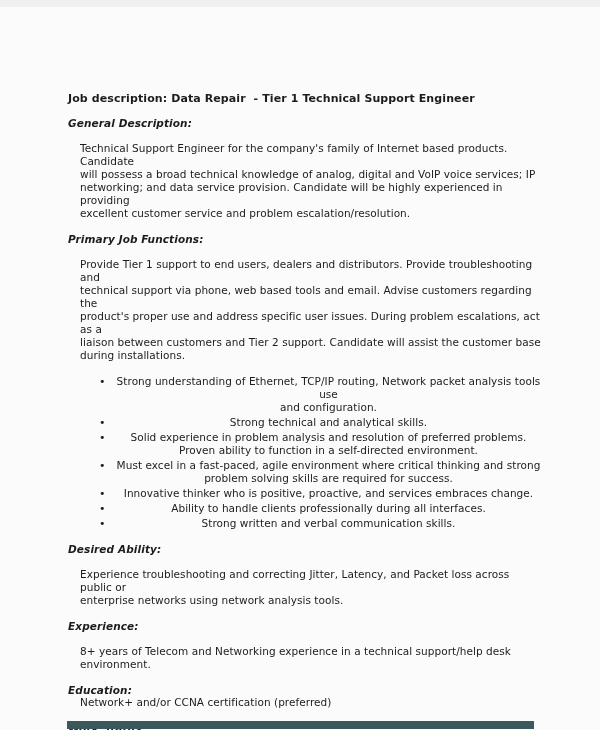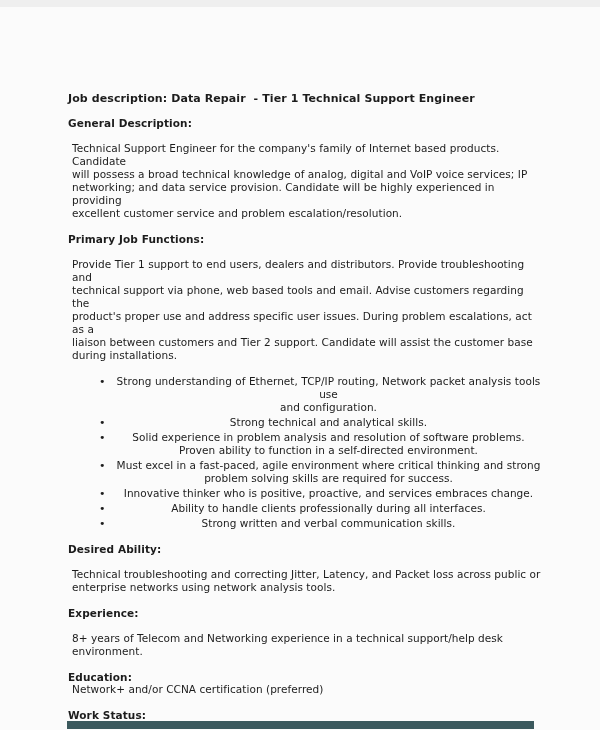--- a/index.html
+++ b/index.html
@@ -29,26 +29,27 @@
     font-weight: bold;
     white-space: pre;
     margin: 0 0 12px 0;
     letter-spacing: 0.1px;
   }
   .sec-heading {
     font-size: 10.5px;
     font-weight: bold;
     margin: 0 0 13px 0;
     letter-spacing: 0.1px;
+    font-style: italic;
   }
   .sec-heading.tight { margin-bottom: 0; }
   .para {
     font-size: 10.5px;
     line-height: 13px;
-    margin: 0 0 13px 4px;
+    margin: 0 0 13px 12px;
     white-space: pre-line;
     letter-spacing: 0.05px;
   }
   ul.bullets {
     margin: 0 0 13px 0;
     padding: 0 0 0 47px;
     list-style: none;
   }
   ul.bullets li {
     font-size: 10.5px;
@@ -94,31 +95,31 @@
   <div class="para">Provide Tier 1 support to end users, dealers and distributors. Provide troubleshooting and
 technical support via phone, web based tools and email. Advise customers regarding the
 product's proper use and address specific user issues. During problem escalations, act as a
 liaison between customers and Tier 2 support. Candidate will assist the customer base
 during installations.</div>
 
   <ul class="bullets">
     <li>Strong understanding of Ethernet, TCP/IP routing, Network packet analysis tools use
 and configuration.</li>
     <li>Strong technical and analytical skills.</li>
-    <li>Solid experience in problem analysis and resolution of software problems.
+    <li>Solid experience in problem analysis and resolution of preferred problems.
 Proven ability to function in a self-directed environment.</li>
     <li>Must excel in a fast-paced, agile environment where critical thinking and strong
 problem solving skills are required for success.</li>
     <li>Innovative thinker who is positive, proactive, and services embraces change.</li>
     <li>Ability to handle clients professionally during all interfaces.</li>
     <li>Strong written and verbal communication skills.</li>
   </ul>
 
   <div class="sec-heading">Desired Ability:</div>
-  <div class="para">Technical troubleshooting and correcting Jitter, Latency, and Packet loss across public or
+  <div class="para">Experience troubleshooting and correcting Jitter, Latency, and Packet loss across public or
 enterprise networks using network analysis tools.</div>
 
   <div class="sec-heading">Experience:</div>
   <div class="para">8+ years of Telecom and Networking experience in a technical support/help desk
 environment.</div>
 
   <div class="sec-heading tight">Education:</div>
   <div class="para">Network+ and/or CCNA certification (preferred)</div>
 
   <div class="sec-heading tight">Work Status:</div>

